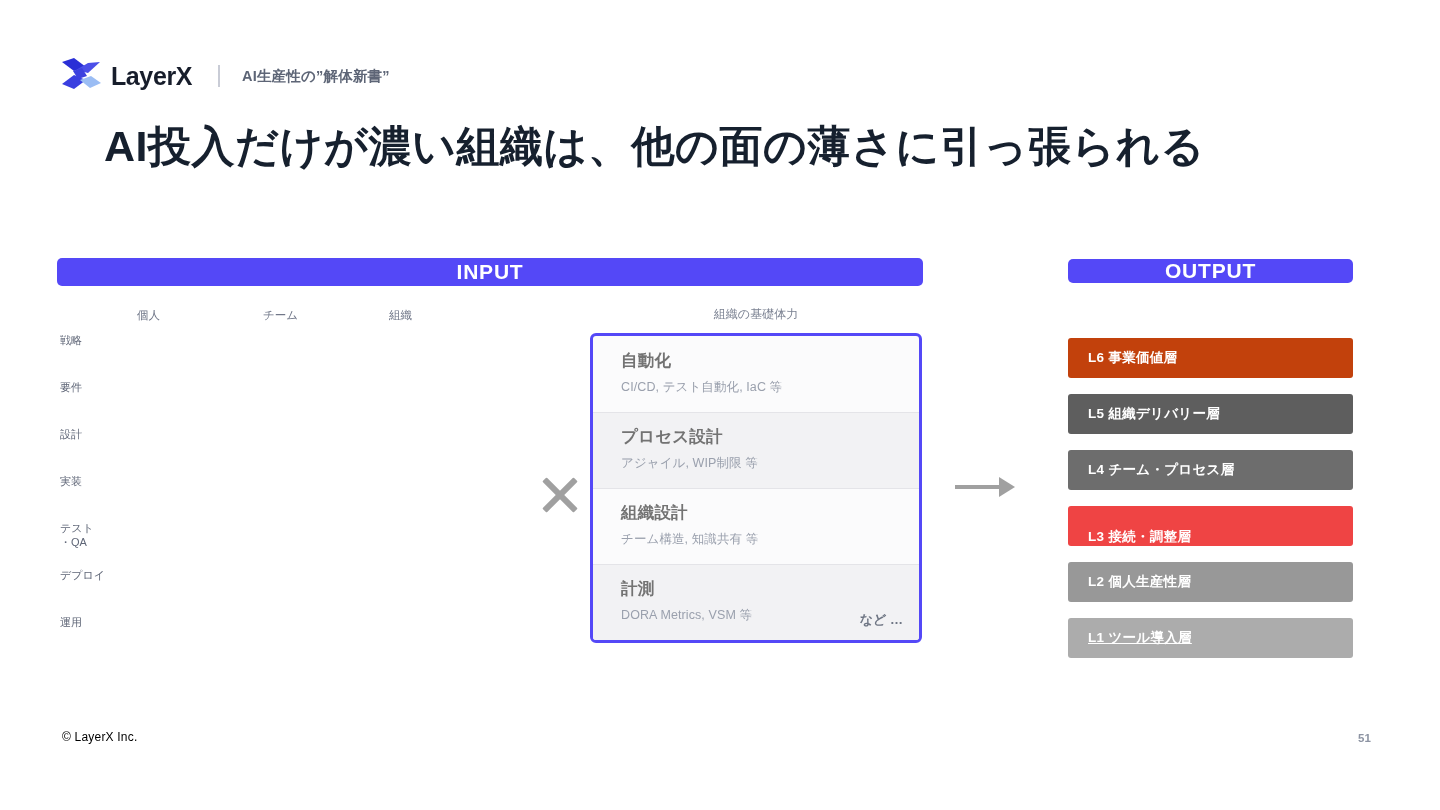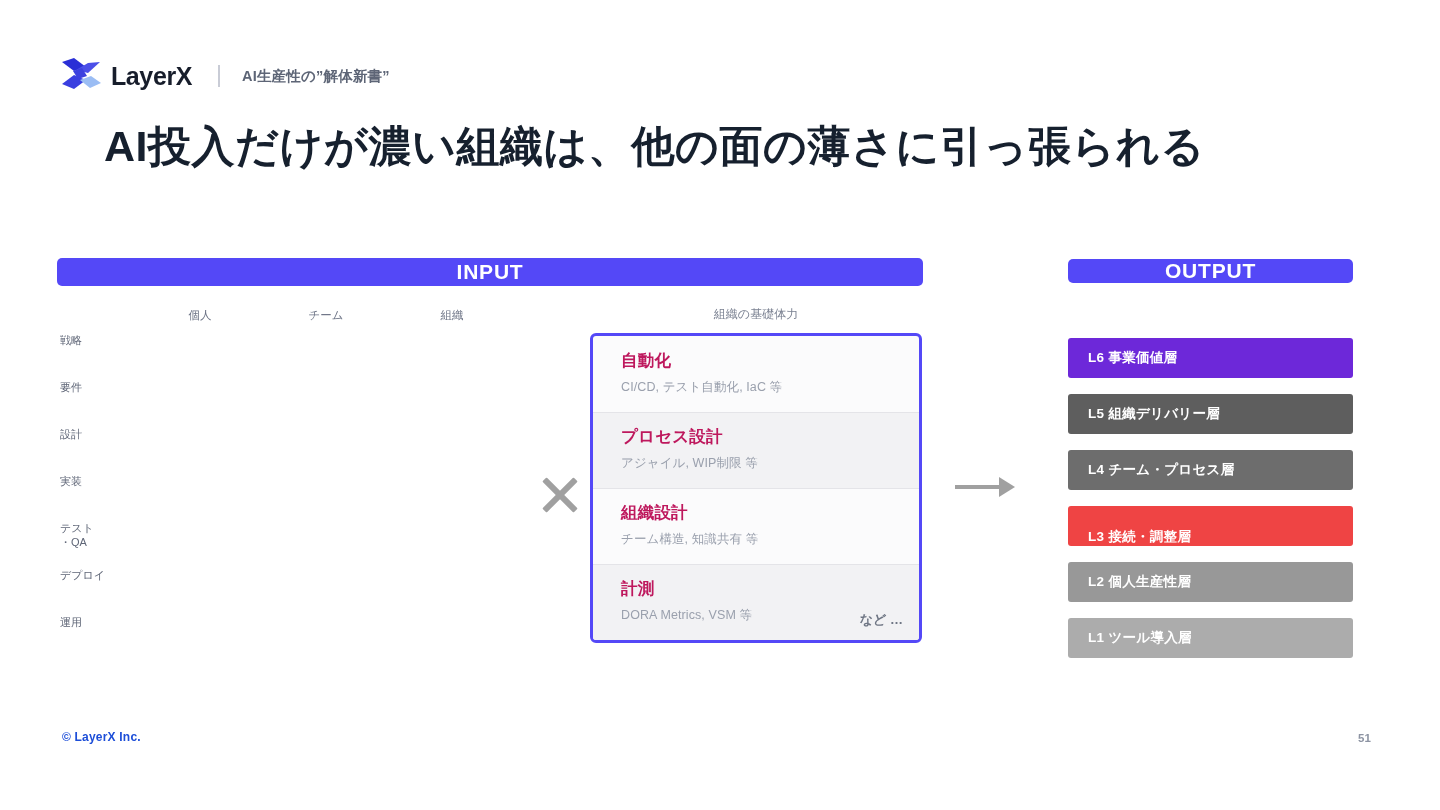--- a/index.html
+++ b/index.html
@@ -33,21 +33,21 @@
     position:absolute; border-radius:5px; background:#5448f7;
     color:#fff; font-weight:700; display:flex; align-items:center; justify-content:center;
   }
   .banner-input  { left:57px;  top:258px; width:866px; height:28px; font-size:21px; letter-spacing:0.8px; }
   .banner-output { left:1068px; top:259px; width:285px; height:24px; font-size:21px; letter-spacing:0.8px; }
 
   
   .matrix { position:absolute; left:60px; top:308px; width:455px; }
   .matrix-colheads { display:flex; margin-left:77px; height:26px; }
   .matrix-colheads .ch {
-    flex:1; text-align:center; font-size:11.5px; color:#6d7486; font-weight:400;
+    flex:1; font-size:11.5px; color:#6d7486; font-weight:400;
   }
   .matrix-row { display:flex; align-items:flex-start; height:46px; margin-bottom:1px; }
   .matrix-row .rowlabel {
     width:77px; flex:0 0 77px; display:flex; align-items:center;
     font-size:11px; color:#5f6677; line-height:1.25; padding-right:8px;
   }
   .matrix-row .cells { flex:1; display:flex; gap:1px; }
   .matrix-row .cell { flex:1; border-radius:2px; }
 
   
@@ -66,21 +66,21 @@
   .card-caption { text-align:center; font-size:12px; color:#7a8191; margin-bottom:10px; }
   .card {
     border:3px solid #5448f7; border-radius:6px; background:#fbfbfc;
     overflow:hidden; position:relative;
   }
   .card-row { padding:14px 28px 16px 28px; position:relative; }
   .card-row.alt { background:#f2f2f4; }
   .card-row + .card-row::before {
     content:""; position:absolute; left:0; right:0; top:0; height:1px; background:#e4e4e8;
   }
-  .card-row .ctitle { font-size:16.5px; font-weight:700; color:#be185d; margin-bottom:7px; letter-spacing:0.2px; }
+  .card-row .ctitle { font-size:16.5px; font-weight:700; color:#737373; margin-bottom:7px; letter-spacing:0.2px; }
   .card-row .csub { font-size:12.5px; color:#9aa0ad; letter-spacing:0.1px; }
   .card-etc { position:absolute; right:16px; bottom:11px; font-size:13px; font-weight:700; color:#6f7684; }
 
   
   .arrow { position:absolute; left:955px; top:476px; width:60px; height:22px; }
   .arrow .shaft { position:absolute; left:0; top:9px; width:48px; height:4px; background:#a0a0a0; }
   .arrow .head {
     position:absolute; right:0; top:1px; width:0; height:0;
     border-top:10px solid transparent; border-bottom:10px solid transparent;
     border-left:16px solid #a0a0a0;
@@ -90,21 +90,21 @@
   .output { position:absolute; left:1068px; top:338px; width:285px; }
   .out-row {
     height:40px; margin-bottom:16px; border-radius:3px;
     display:flex; align-items:center; padding-left:20px;
     color:#ffffff; font-size:13.5px; font-weight:700; letter-spacing:0.3px;
   }
 
   
   .footer-left {
     position:absolute; left:62px; top:730px;
-    font-size:12px; font-weight:700; color:#1d4ed8; letter-spacing:0.2px;
+    font-size:12px; font-weight:400; color:#000000; letter-spacing:0.2px;
   }
   .footer-right {
     position:absolute; left:1358px; top:732px;
     font-size:11.5px; font-weight:700; color:#8d94a3;
   }
 </style>
 </head>
 <body>
 
 <div class="slide">
@@ -222,36 +222,36 @@
         <div class="card-etc">など …</div>
     </div>
   </div>
 
   <div class="arrow">
     <div class="shaft"></div>
       <div class="head"></div>
   </div>
 
   <div class="output" id="output-stack">
-      <div class="out-row" style="background: #6d28d9;">
+      <div class="out-row" style="background: #c2410c;">
         <span>L6 事業価値層</span>
       </div>
       <div class="out-row" style="background: rgb(94, 94, 94);">
         <span>L5 組織デリバリー層</span>
       </div>
       <div class="out-row" style="background: rgb(109, 109, 109);">
         <span>L4 チーム・プロセス層</span>
       </div>
       <div class="out-row" style="background: #ef4444; align-items: flex-end;">
         <span>L3 接続・調整層</span>
       </div>
       <div class="out-row" style="background: rgb(152, 152, 152);">
         <span>L2 個人生産性層</span>
       </div>
-      <div class="out-row" style="background: rgb(172, 172, 172);">
+      <div class="out-row" style="background: rgb(172, 172, 172); text-decoration: underline;">
         <span>L1 ツール導入層</span>
       </div>
     </div>
 
   <div class="footer-left">© LayerX Inc.</div>
   <div class="footer-right">51</div>
 
 </div>
 
 </body></html>

